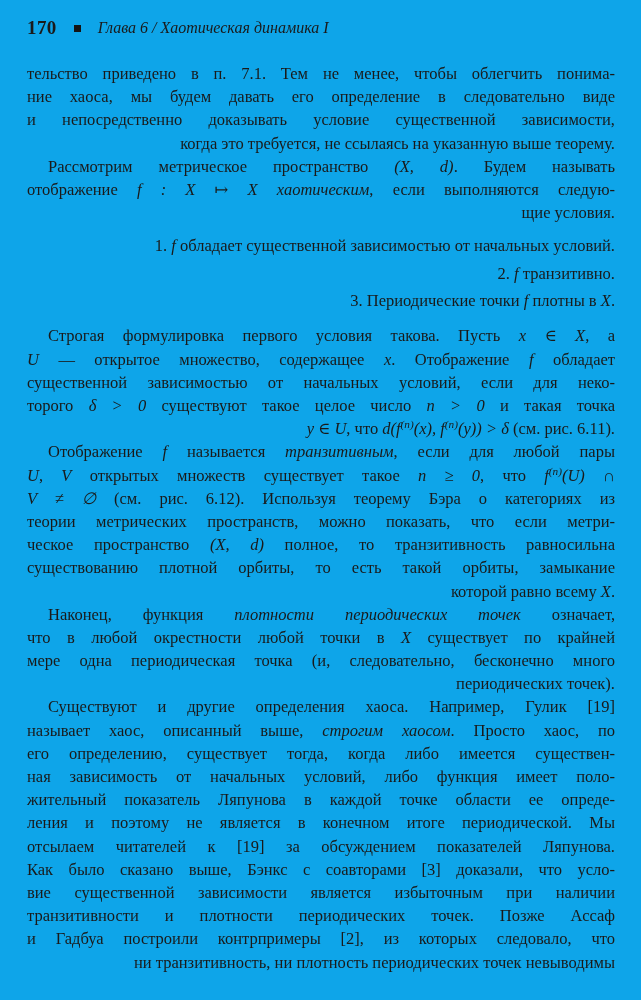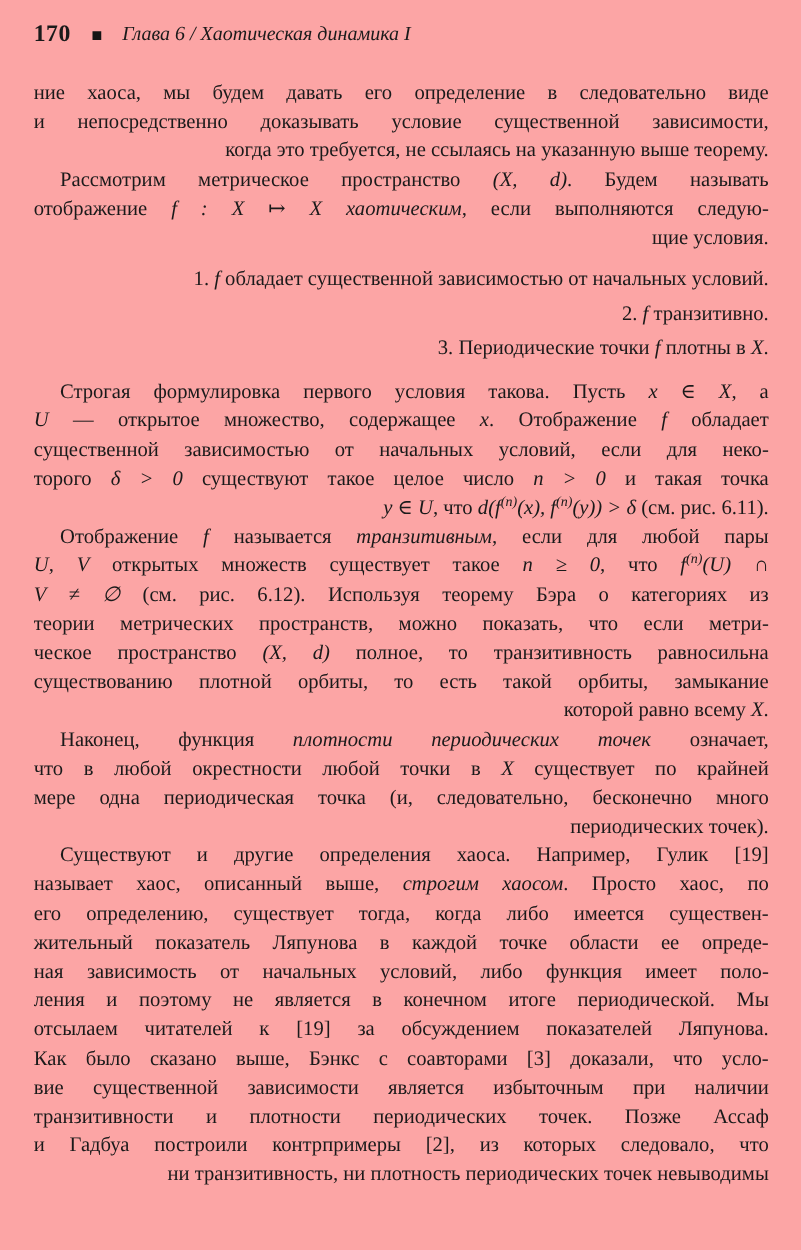--- a/index.html
+++ b/index.html
@@ -1,19 +1,19 @@
 <!DOCTYPE html>
 <html><head>
 <meta charset="utf-8">
 <style>
   html,body { margin:0; padding:0; }
   body { background:#f3f3f0; }
   .page {
     position:relative; width:641px; height:1000px;
-    background:#fca5a5; color:#1a1a1a; overflow:hidden;
+    background:#0ea5e9; color:#1a1a1a; overflow:hidden;
     font-family:"Liberation Serif","DejaVu Serif",serif;
   }
   .header {
     position:absolute; left:27px; top:17px; right:27px;
     display:flex; align-items:center; gap:17px;
   }
   .pagenum { font-weight:bold; font-size:19px; letter-spacing:0.4px; }
   .bullet { width:7px; height:7px; background:#141414; flex:0 0 auto; }
   .chapter { font-style:italic; font-size:16px; }
   .bodytext {
@@ -35,20 +35,21 @@
 <body>
 
 <div class="page">
   <div class="header">
     <span class="pagenum">170</span>
     <span class="bullet"></span>
     <span class="chapter">Глава 6 / Хаотическая динамика I</span>
   </div>
   <div class="bodytext">
       <div class="block paragraph">
+        <div class="line jl"><span class="rm">тельство приведено в п. 7.1. Тем не менее, чтобы облегчить понима-</span></div>
         <div class="line jl"><span class="rm">ние хаоса, мы будем давать его определение в следовательно виде</span></div>
         <div class="line jl"><span class="rm">и непосредственно доказывать условие существенной зависимости,</span></div>
         <div class="line"><span class="rm">когда это требуется, не ссылаясь на указанную выше теорему.</span></div>
       </div>
       <div class="block paragraph">
         <div class="line jl ind"><span class="rm">Рассмотрим метрическое пространство </span><span class="math">(X, d)</span><span class="rm">. Будем называть</span></div>
         <div class="line jl"><span class="rm">отображение </span><span class="math">f : X ↦ X</span><span class="rm"> </span><span class="it">хаотическим</span><span class="rm">, если выполняются следую-</span></div>
         <div class="line"><span class="rm">щие условия.</span></div>
       </div>
       <div class="block list">
@@ -75,22 +76,22 @@
       <div class="block paragraph">
         <div class="line jl ind"><span class="rm">Наконец, функция </span><span class="it">плотности периодических точек</span><span class="rm">  означает,</span></div>
         <div class="line jl"><span class="rm">что в любой окрестности любой точки в </span><span class="math">X</span><span class="rm"> существует по крайней</span></div>
         <div class="line jl"><span class="rm">мере одна периодическая точка (и, следовательно, бесконечно много</span></div>
         <div class="line"><span class="rm">периодических точек).</span></div>
       </div>
       <div class="block paragraph">
         <div class="line jl ind"><span class="rm">Существуют и другие определения хаоса. Например, Гулик [19]</span></div>
         <div class="line jl"><span class="rm">называет хаос, описанный выше, </span><span class="it">строгим хаосом</span><span class="rm">. Просто хаос, по</span></div>
         <div class="line jl"><span class="rm">его определению, существует тогда, когда либо имеется существен-</span></div>
+        <div class="line jl"><span class="rm">ная зависимость от начальных условий, либо функция имеет поло-</span></div>
         <div class="line jl"><span class="rm">жительный показатель Ляпунова в каждой точке области ее опреде-</span></div>
-        <div class="line jl"><span class="rm">ная зависимость от начальных условий, либо функция имеет поло-</span></div>
         <div class="line jl"><span class="rm">ления и поэтому не является в конечном итоге периодической. Мы</span></div>
         <div class="line jl"><span class="rm">отсылаем читателей к [19] за обсуждением показателей Ляпунова.</span></div>
         <div class="line jl"><span class="rm">Как было сказано выше, Бэнкс с соавторами [3] доказали, что усло-</span></div>
         <div class="line jl"><span class="rm">вие существенной зависимости является избыточным при наличии</span></div>
         <div class="line jl"><span class="rm">транзитивности и плотности периодических точек. Позже Ассаф</span></div>
         <div class="line jl"><span class="rm">и Гадбуа построили контрпримеры [2], из которых следовало, что</span></div>
         <div class="line"><span class="rm">ни транзитивность, ни плотность периодических точек невыводимы</span></div>
       </div>
     </div>
 </div>

